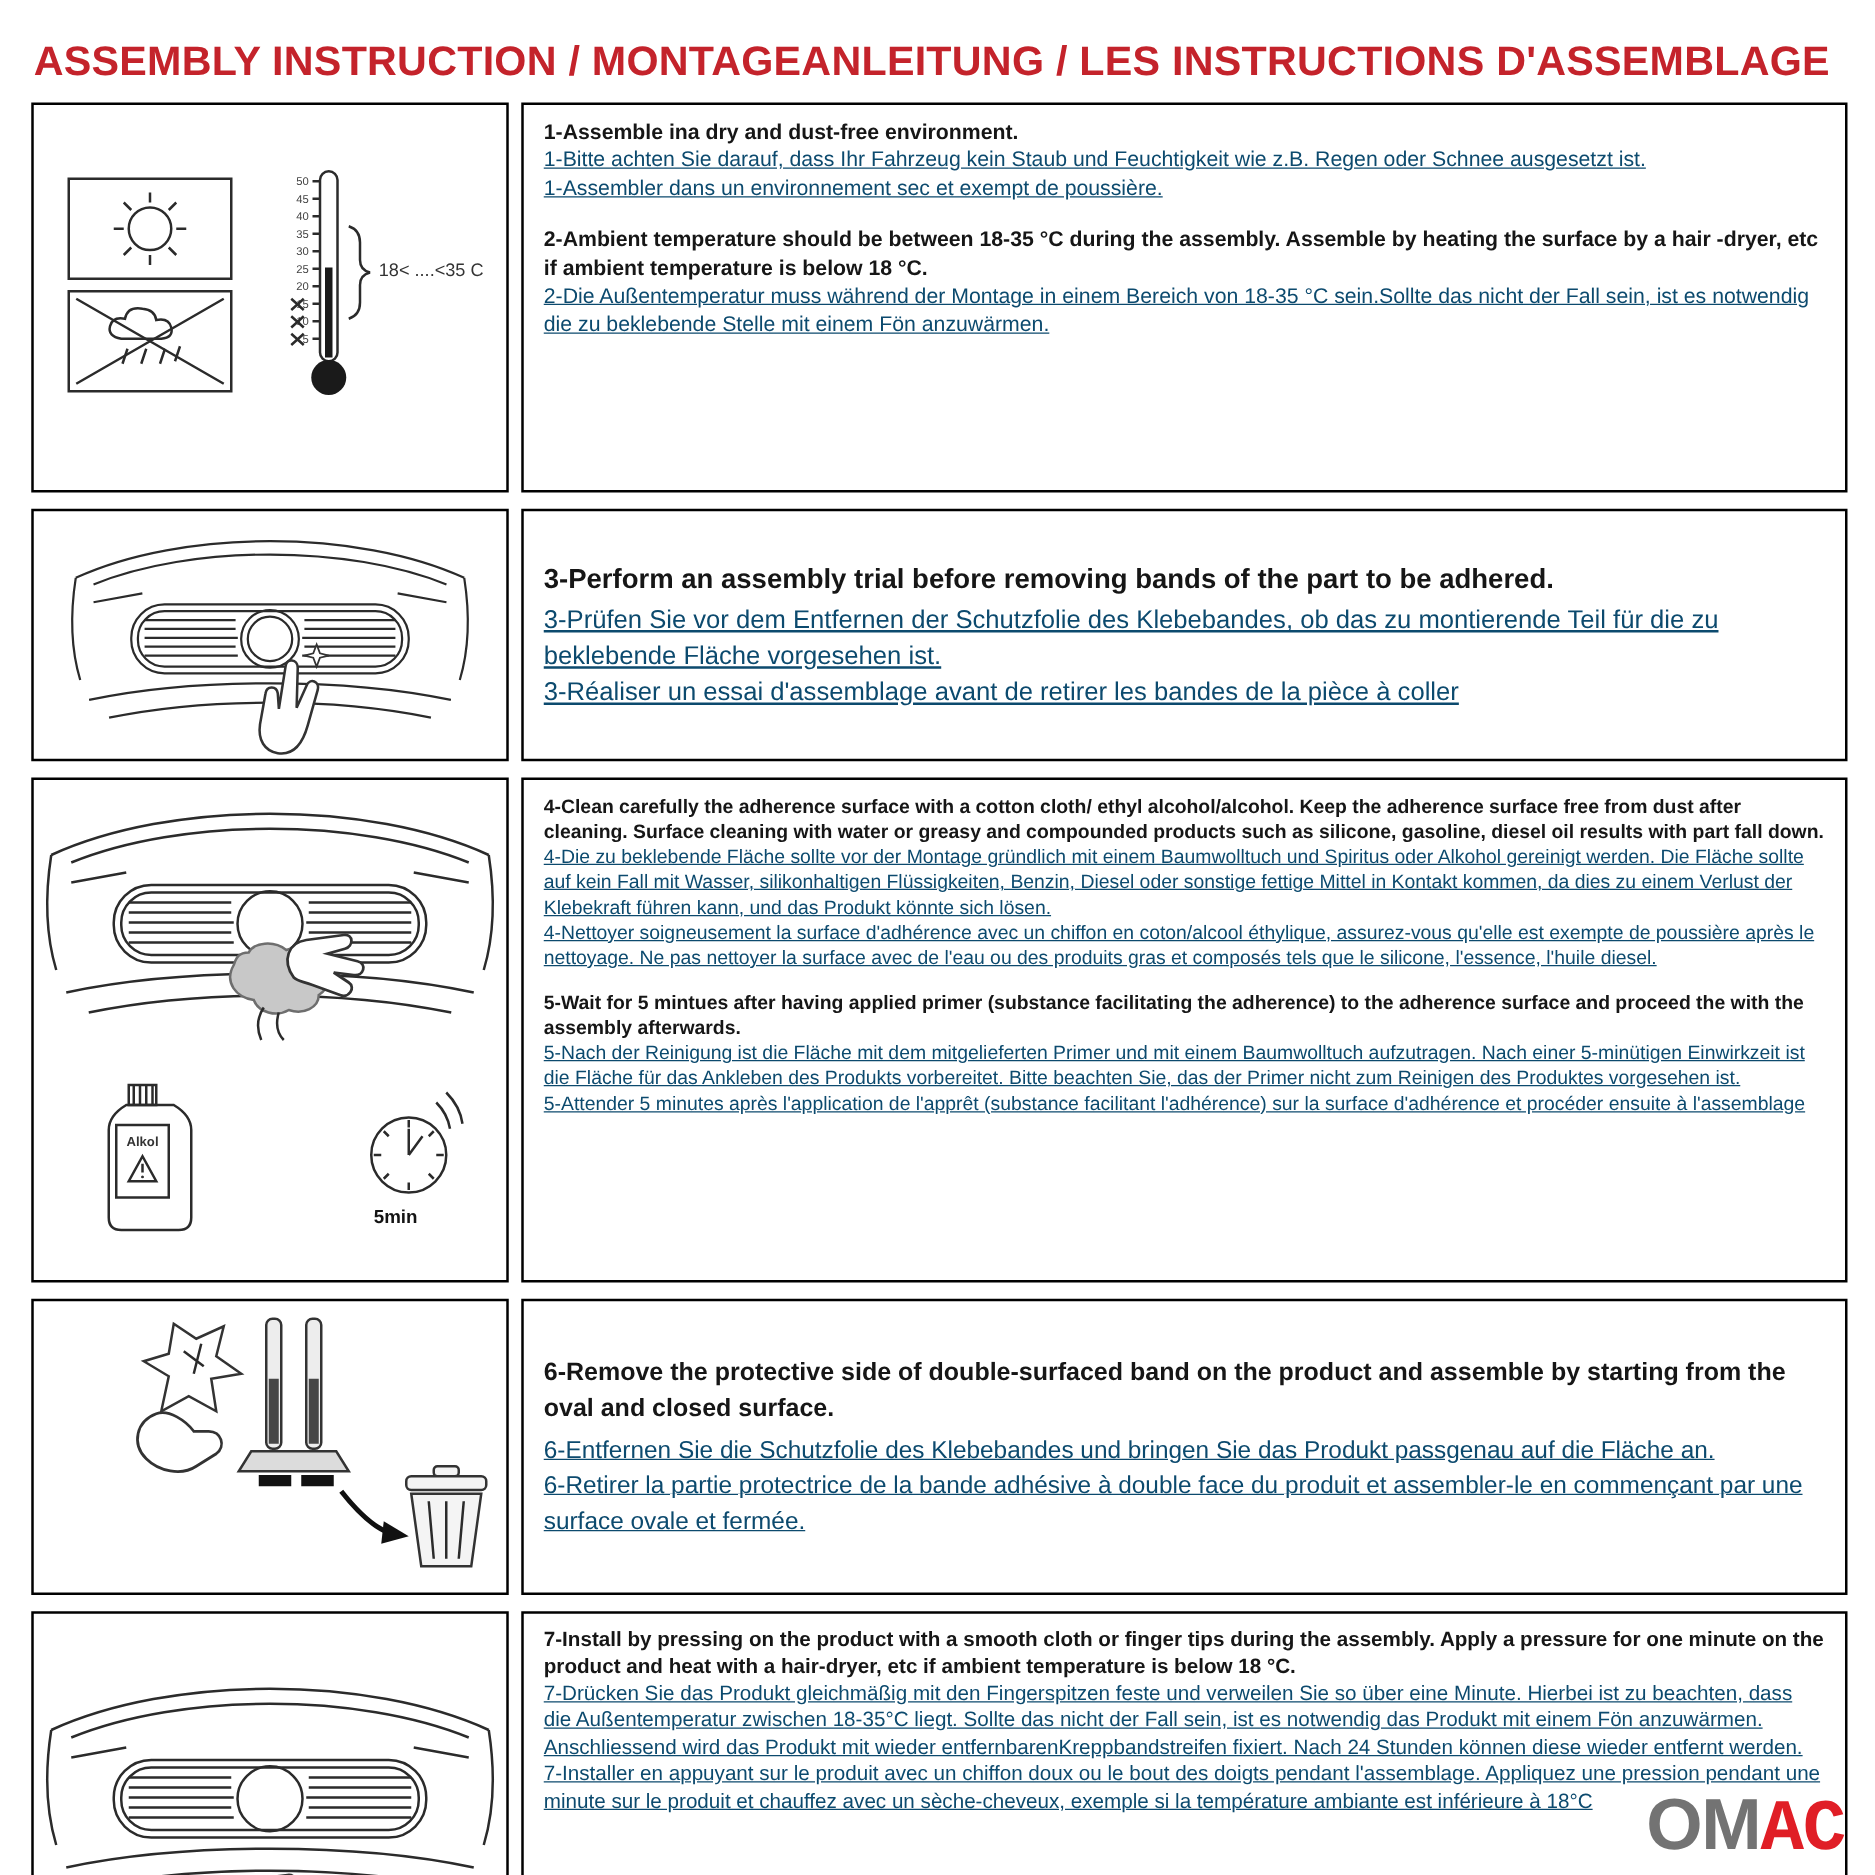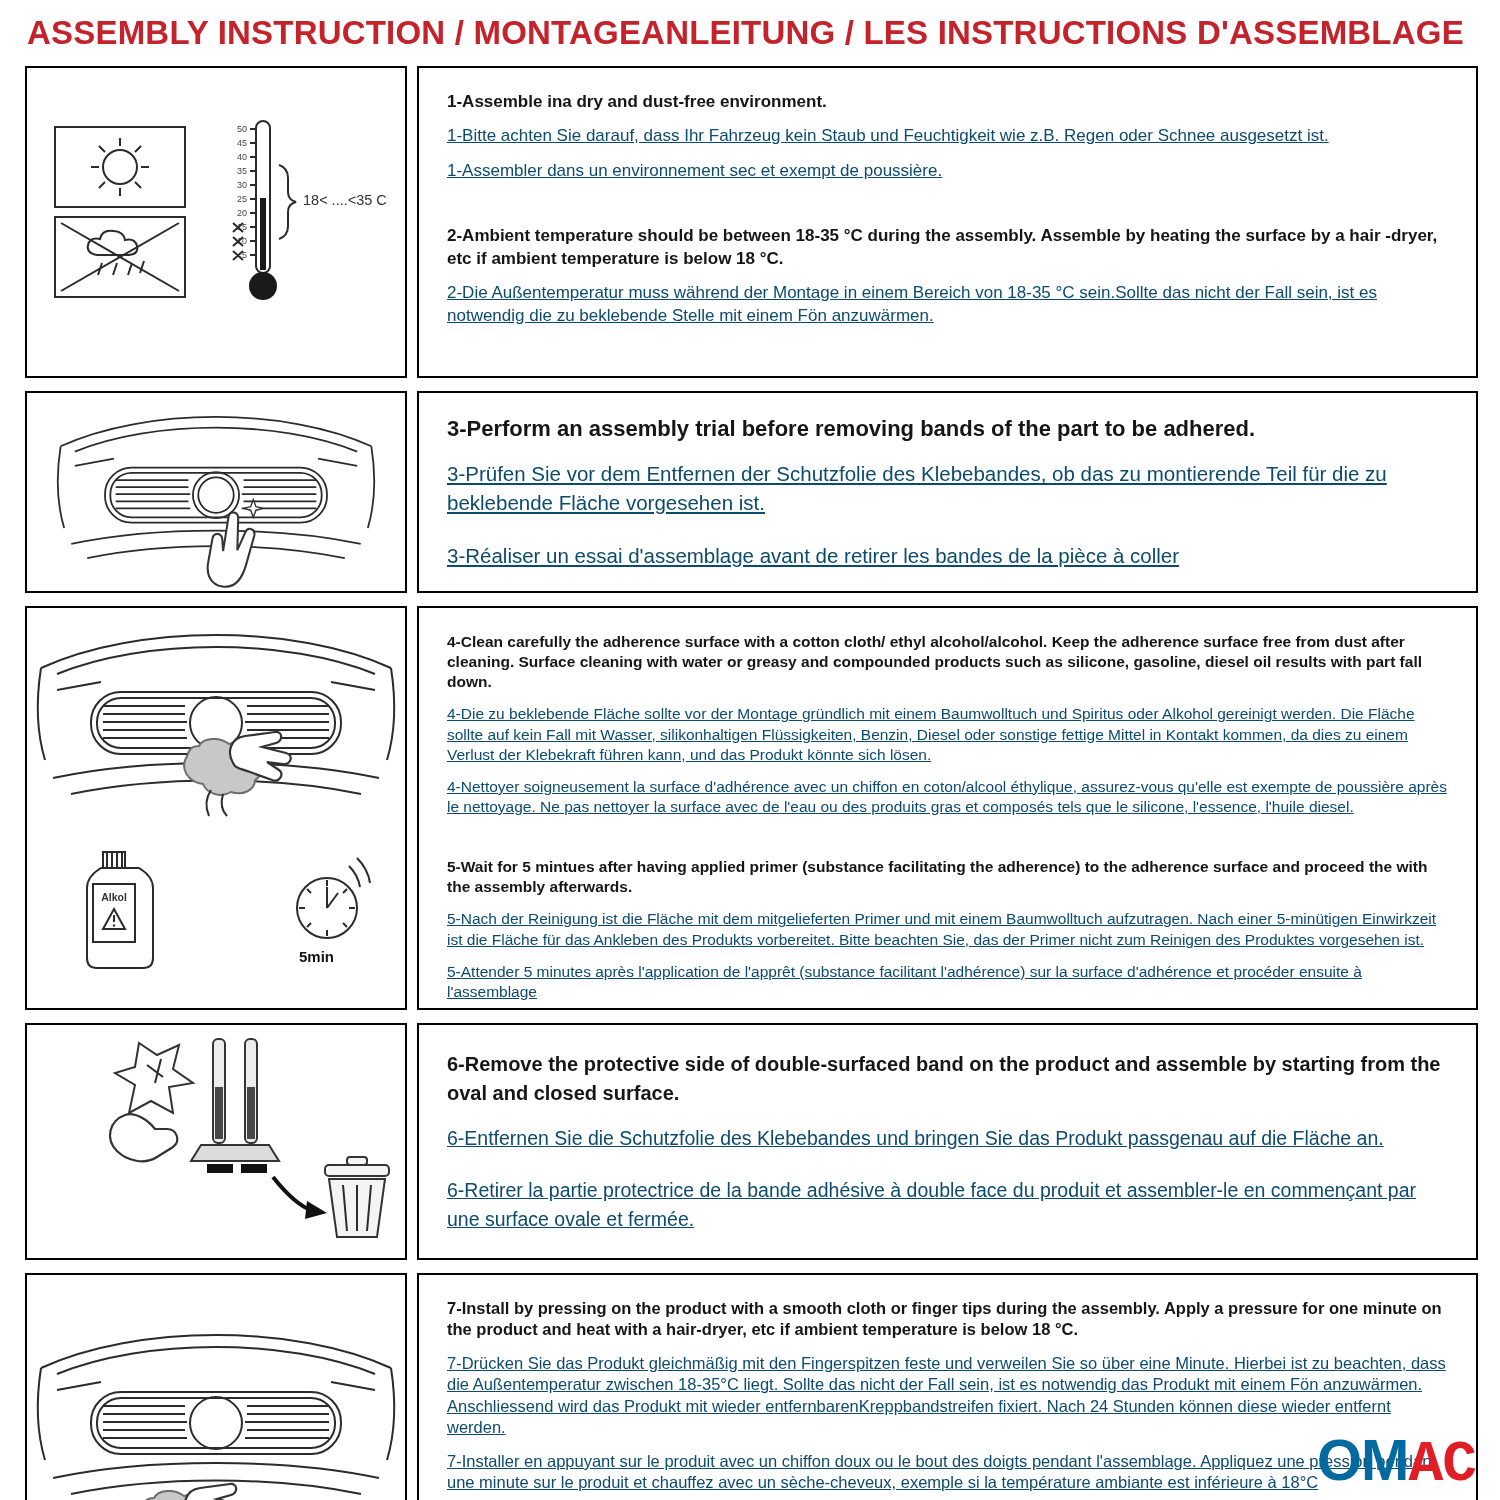--- a/index.html
+++ b/index.html
@@ -4,31 +4,31 @@
 <style>
   * { margin:0; padding:0; box-sizing:border-box; }
   html,body { background:#fff; }
   body {
     width:1500px; height:1500px; position:relative; overflow:hidden;
     font-family:"Liberation Sans", sans-serif; color:#222;
   }
   .page { padding:8px 22px 0 25px; }
   .title {
     color:#c4232b; font-weight:bold; font-size:33px; letter-spacing:0.2px;
-    margin:6px 0 14px 2px; white-space:nowrap;
+    margin:22px 0 14px 2px; white-space:nowrap;
   }
   .row { display:flex; gap:10px; margin-bottom:13px; }
   .img-box {
     width:382px; flex-shrink:0; border:2px solid #000; background:#fff;
     overflow:hidden;
   }
   .img-box svg { display:block; width:100%; height:100%; }
   .text-box { flex:1; border:2px solid #000; background:#fff; padding:11px 16px; }
   .text-box.vcenter { display:flex; flex-direction:column; justify-content:center; }
-  p { margin:12px; }
+  p { margin:0; }
   .en { font-weight:bold; color:#161616; }
   .tr { color:#0c4a6e;text-decoration:underline; }
   .gap { height:19px; }
   
   .r1 { height:312px; }
   .r1 .text-box { font-size:17px; line-height:1.32; }
   .r2 { height:202px; }
   .r2 .text-box { font-size:20.5px; line-height:1.4; }
   .r2 .en { font-size:22px; margin-bottom:4px; }
   .r3 { height:404px; }
@@ -36,21 +36,21 @@
   .r3 .gap { height:16px; }
   .r4 { height:237px; }
   .r4 .text-box { font-size:19.5px; line-height:1.45; }
   .r4 .en { font-size:20px; margin-bottom:4px; }
   .r5 { height:328px; }
   .r5 .text-box { font-size:16.5px; line-height:1.3; }
   .logo {
     position:absolute; right:24px; bottom:6px;
     font-size:58px; font-weight:bold; letter-spacing:-1px; line-height:1;
   }
-  .logo .lg-black { color:#0369a1; }
+  .logo .lg-black { color:#737373; }
   .logo .lg-red { color:#e01e26;font-family:Liberation Mono, monospace; }
   .ln { stroke:#2b2b2b; fill:none; stroke-width:2; }
   .th { stroke:#2b2b2b; stroke-width:2; }
   svg text { font-family:"Liberation Sans", sans-serif; }
 </style>
 </head>
 <body>
 
 <div class="page">
 

